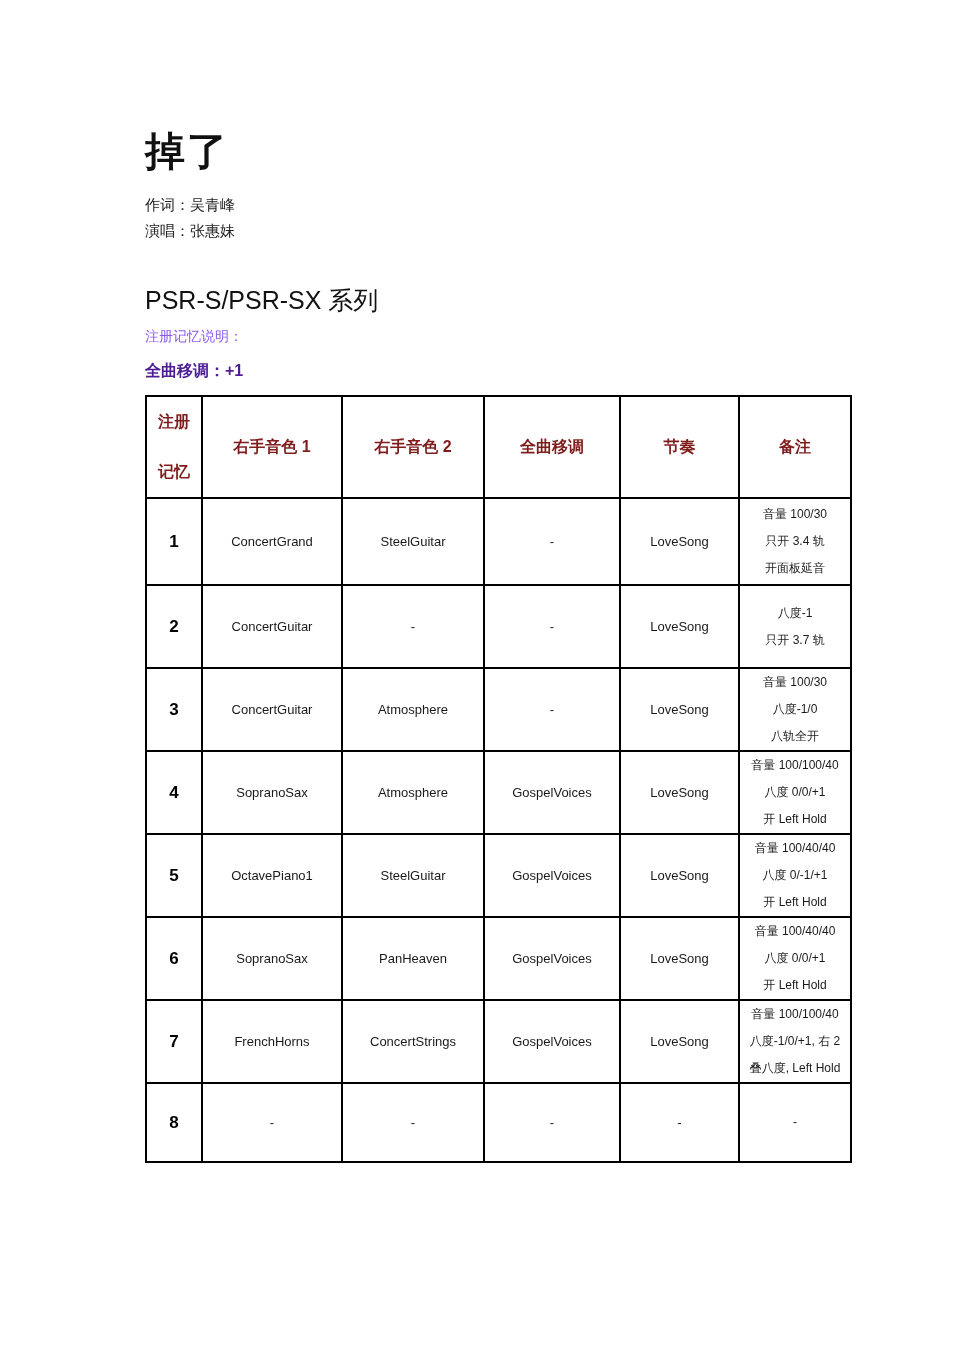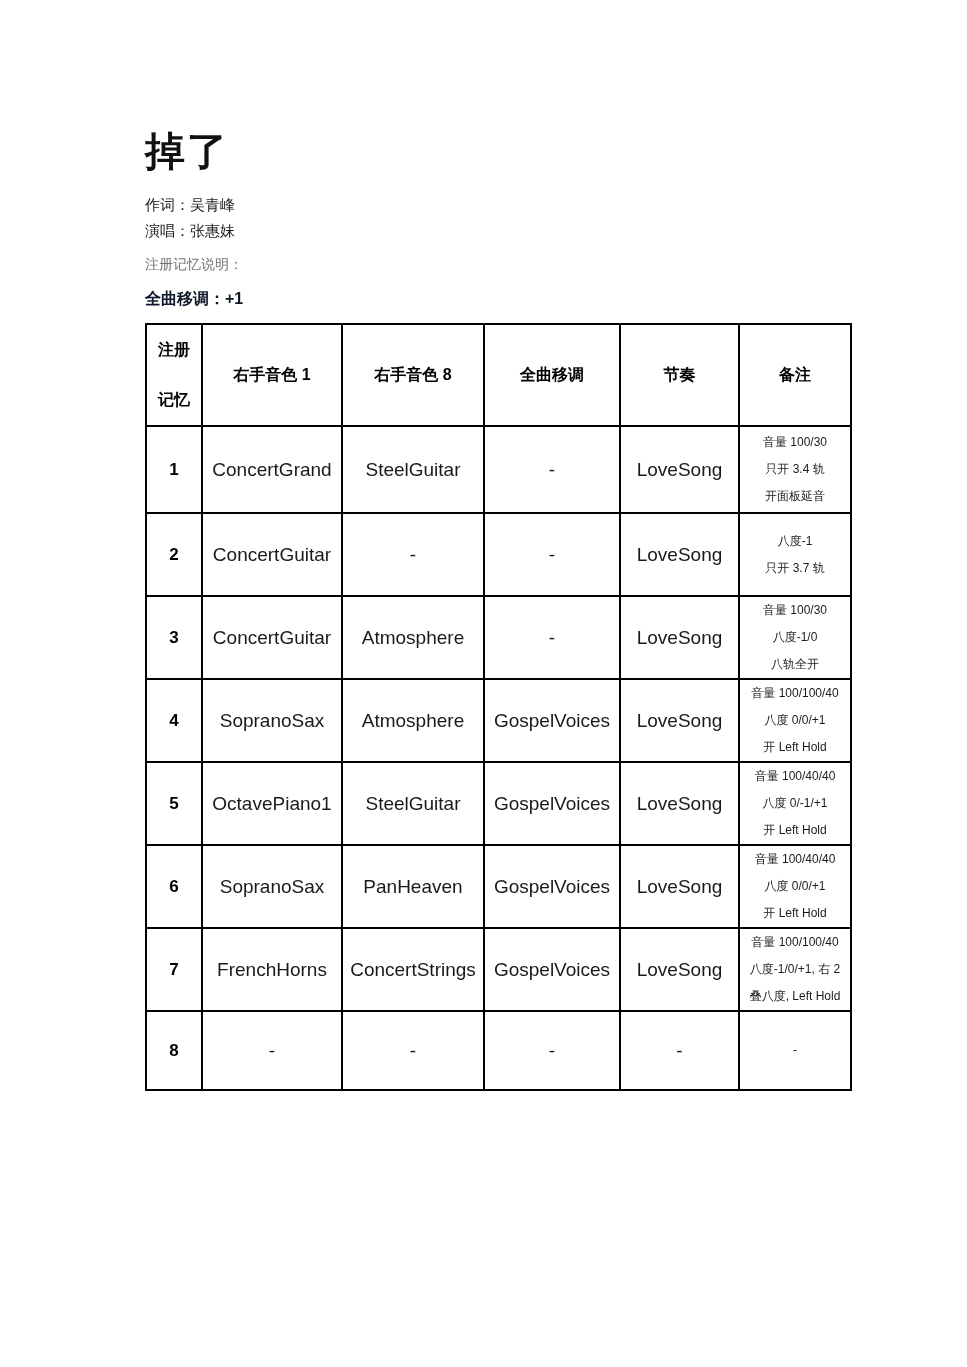--- a/index.html
+++ b/index.html
@@ -37,28 +37,28 @@
     font-size: 25px;
     line-height: 30px;
     font-weight: 500;
     margin-top: 42px;
     color: #111111;
   }
   .reg-note {
     font-size: 14px;
     line-height: 18px;
     margin-top: 12px;
-    color: #737373;
+    color: #8b5cf6;
   }
   .transpose-line {
     font-size: 16px;
     line-height: 20px;
     font-weight: 700;
     margin-top: 16px;
-    color: #0f172a;
+    color: #4c1d95;
   }
   table.reg-table {
     border-collapse: collapse;
     table-layout: fixed;
     margin-top: 14px;
     width: 705px;
   }
   .reg-table th, .reg-table td {
     border: 2px solid #000000;
     text-align: center;
@@ -68,28 +68,28 @@
   }
   .reg-table thead tr { height: 100px; }
   .reg-table tbody tr { height: 83px; }
   .reg-table tbody tr:first-child { height: 87px; }
   .reg-table tbody tr:last-child  { height: 79px; }
   .reg-table th {
     font-size: 16px;
     font-weight: 700;
     white-space: pre-line;
     line-height: 50px;
-    color: #000000;
+    color: #7f1d1d;
   }
   td.cell-num {
     font-size: 17px;
     font-weight: 700;
   }
   td.cell-voice {
-    font-size: 19px;
+    font-size: 13px;
     font-weight: 400;
     color: #1a1a1a;
   }
   td.cell-notes {
     font-size: 12px;
     line-height: 27px;
     white-space: pre-line;
     color: #1a1a1a;
     margin-top: 12px;
   }
@@ -99,40 +99,41 @@
 
 <div class="page">
 
   <h1 class="doc-title">掉了</h1>
 
   <div class="meta">
     <div class="meta-line">作词：吴青峰</div>
     <div class="meta-line">演唱：张惠妹</div>
   </div>
 
+  <div class="series-heading">PSR-S/PSR-SX 系列</div>
 
   <div class="reg-note">注册记忆说明：</div>
 
   <div class="transpose-line">全曲移调：+1</div>
 
   <table class="reg-table">
     <colgroup>
       <col style="width:56px">
       <col style="width:140px">
       <col style="width:142px">
       <col style="width:136px">
       <col style="width:119px">
       <col style="width:112px">
     </colgroup>
     <thead>
       <tr>
         <th>注册
 记忆</th>
         <th>右手音色 1</th>
-        <th>右手音色 8</th>
+        <th>右手音色 2</th>
         <th>全曲移调</th>
         <th>节奏</th>
         <th>备注</th>
       </tr>
     </thead>
     <tbody>
       <tr>
         <td class="cell-num">1</td>
         <td class="cell-voice">ConcertGrand</td>
         <td class="cell-voice">SteelGuitar</td>

